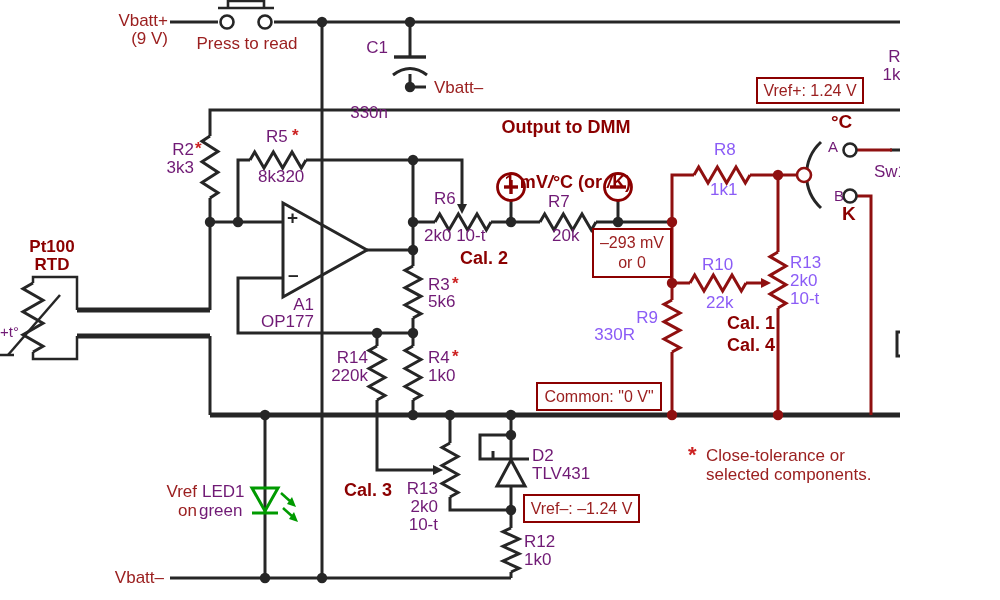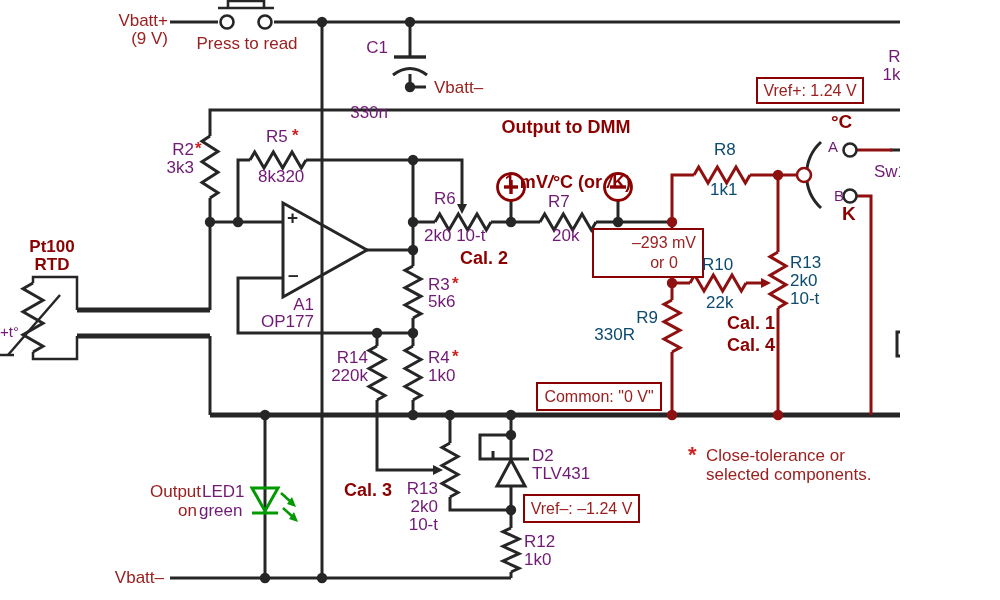--- a/index.html
+++ b/index.html
@@ -3,21 +3,21 @@
 <meta charset="utf-8">
 <style>
   html,body{margin:0;padding:0;background:#fff;}
   #canvas{position:relative;width:900px;height:600px;background:#ffffff;overflow:hidden;
           font-family:"Liberation Sans",sans-serif;}
   #schem{position:absolute;left:0;top:0;}
   .lbl{position:absolute;font:17px/1.08 "Liberation Sans",sans-serif;color:#58595b;white-space:nowrap;}
   .gray{color:#701a75;}
   .mdred{color:#9b2020;}
   .dkred{color:#8b0000;font-weight:700;}
-  .compred{color:#0c4a6e;}
+  .compred{color:#8b5cf6;}
   .star{color:#cc2222;font-weight:700;}
   .b{font-weight:700;}
   .f15{font-size:15px;}
   .f18{font-size:18px;}
   .f19{font-size:19px;}
   .f22{font-size:22px;}
   .ra{text-align:right;display:inline-block;}
   .ca{text-align:center;display:inline-block;}
   .vbox{position:absolute;border:2px solid #8b0000;color:#9b2020;background:#fff;
         display:flex;align-items:center;justify-content:center;font:16px "Liberation Sans",sans-serif;}
@@ -230,21 +230,21 @@
   <span class="lbl gray" style="left:434px;top:190px;">R6</span>
   <span class="lbl gray" style="left:424px;top:227px;">2k0 10-t</span>
   <span class="lbl dkred f18" style="left:460px;top:249px;">Cal. 2</span>
 
   <span class="lbl dkred f18 ca" style="left:466px;top:118px;width:200px;">Output to DMM</span>
   <span class="lbl dkred f18 ca" style="left:466px;top:141px;width:204px;margin-top:32px;"><span>1 mV</span><span class="it">/</span><span>°C (or </span><span class="it">/</span><span>K)</span></span>
 
   <span class="lbl gray" style="left:548px;top:193px;">R7</span>
   <span class="lbl gray" style="left:552px;top:227px;">20k</span>
 
-  <div class="vbox" style="left:592px;top:228px;width:76px;height:46px;padding-left:32px;">
+  <div class="vbox" style="left:592px;top:228px;width:76px;height:46px;">
     <div class="stack">
       <div>–293 mV</div>
       <div>or 0</div>
     </div>
   </div>
 
   <span class="lbl compred" style="left:714px;top:141px;">R8</span>
   <span class="lbl compred" style="left:710px;top:181px;">1k1</span>
   <span class="lbl dkred f19" style="left:831px;top:112px;">°C</span>
   <span class="lbl gray f15" style="left:828px;top:139px;">A</span>
@@ -271,21 +271,21 @@
   <span class="lbl gray ra" style="left:318px;top:349px;width:50px;">R14</span>
   <span class="lbl gray ra" style="left:318px;top:367px;width:50px;">220k</span>
 
   <div class="vbox" style="left:536px;top:382px;width:122px;height:25px;">
     <span>Common: "0 V"</span>
   </div>
 
   <span class="lbl gray" style="left:947px;top:343px;">D1</span>
   <span class="lbl gray" style="left:947px;top:361px;">TLV431</span>
 
-  <span class="lbl mdred ra" style="left:150px;top:483px;width:47px;">Output</span>
+  <span class="lbl mdred ra" style="left:150px;top:483px;width:47px;">Vref</span>
   <span class="lbl mdred ra" style="left:150px;top:502px;width:47px;">on</span>
   <span class="lbl gray" style="left:202px;top:483px;">LED1</span>
   <span class="lbl gray" style="left:199px;top:502px;">green</span>
 
   <span class="lbl dkred f18" style="left:344px;top:481px;">Cal. 3</span>
   <span class="lbl gray ra" style="left:400px;top:480px;width:38px;">R13</span>
   <span class="lbl gray ra" style="left:400px;top:498px;width:38px;">2k0</span>
   <span class="lbl gray ra" style="left:400px;top:516px;width:38px;">10-t</span>
   <span class="lbl gray" style="left:532px;top:447px;">D2</span>
   <span class="lbl gray" style="left:532px;top:465px;">TLV431</span>

